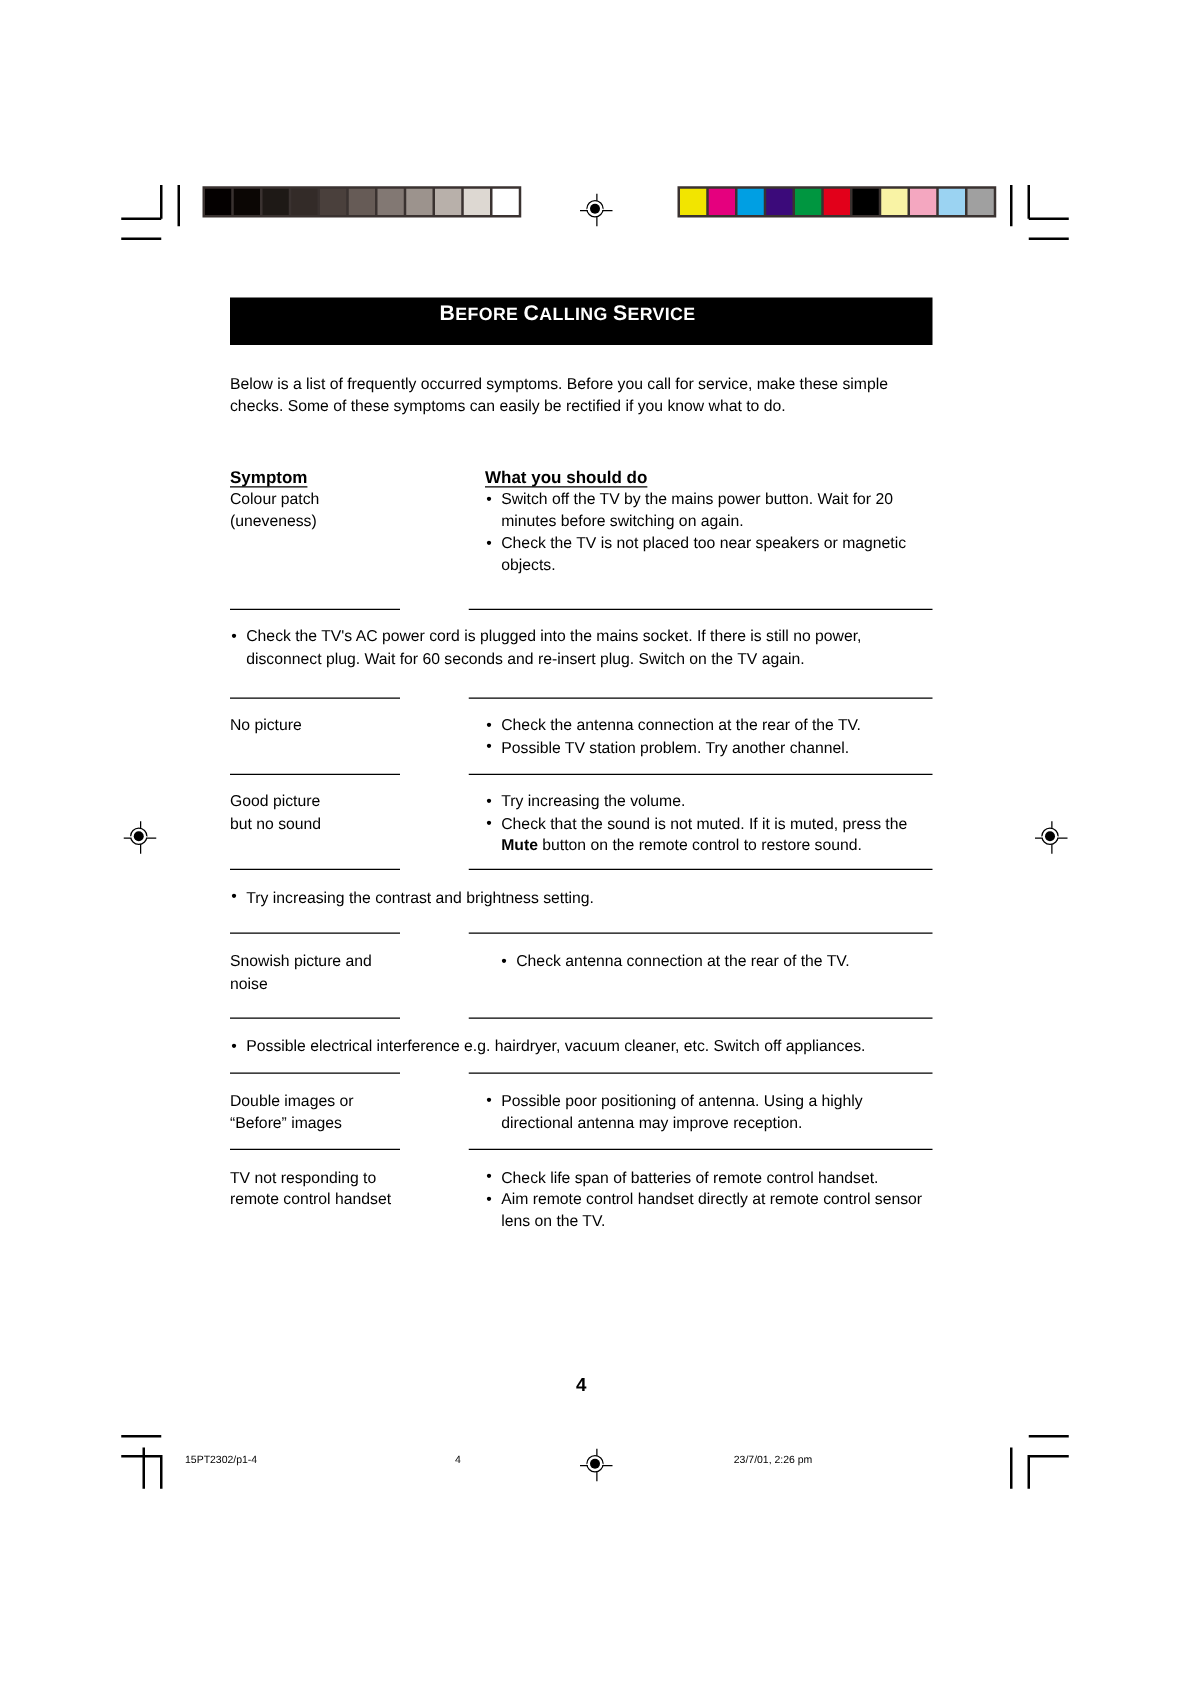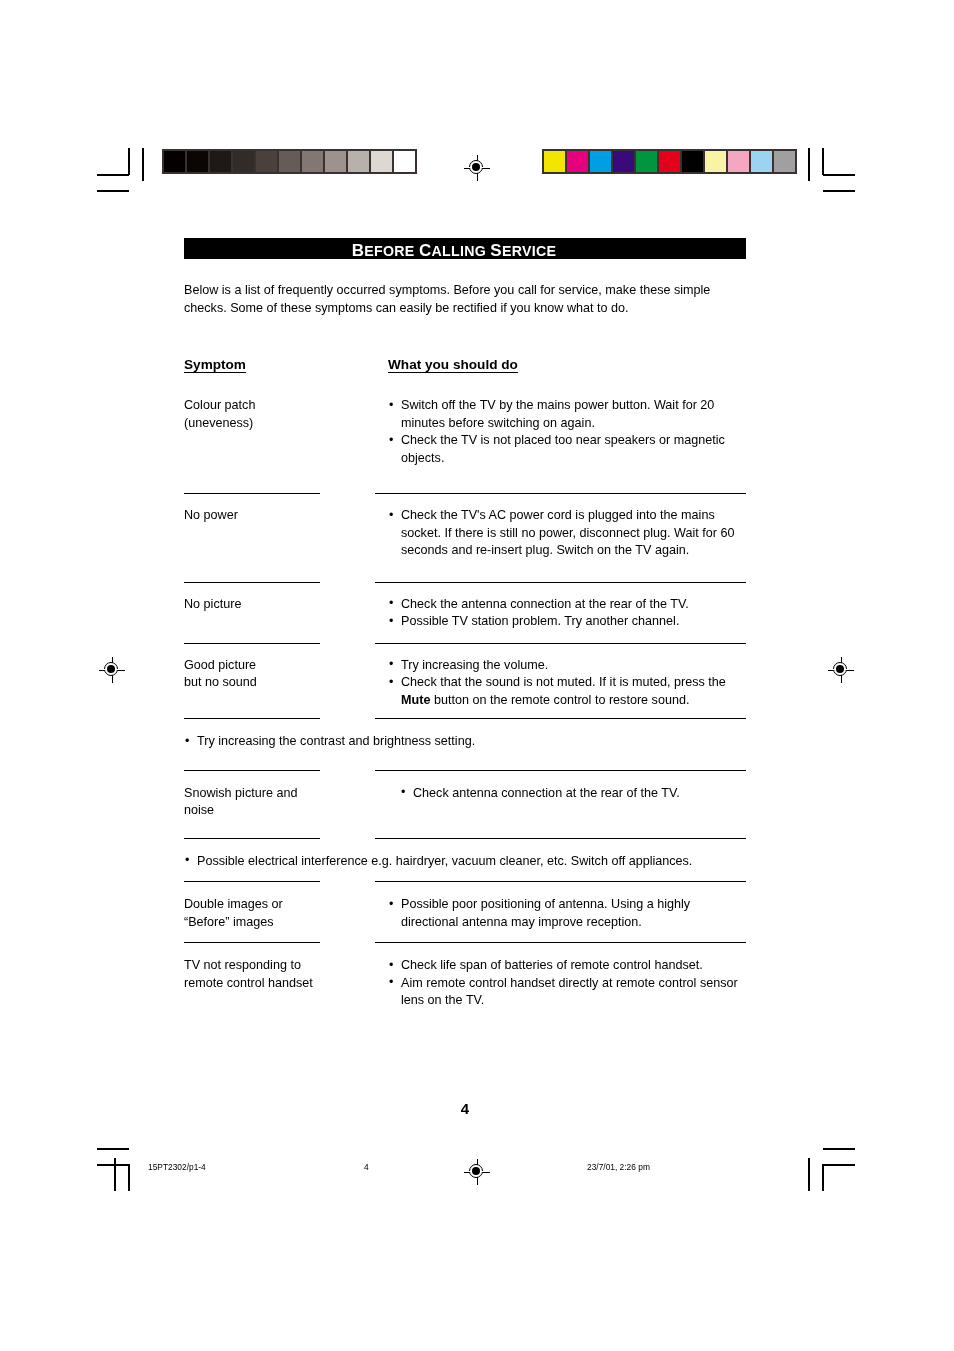--- a/index.html
+++ b/index.html
@@ -62,21 +62,21 @@
   .page-content {
     position: absolute;
     left: 184px;
     top: 238px;
     width: 562px;
   }
 
   .title-bar {
     background: #000000;
     color: #ffffff;
-    height: 21px;
+    height: 38px;
     line-height: 26px;
     text-align: center;
     padding-right: 22px;
     box-sizing: border-box;
   }
   .title-bar .t-big {
     font-size: 17px;
     font-weight: bold;
     letter-spacing: 0.3px;
   }
@@ -92,21 +92,21 @@
     line-height: 18px;
     width: 556px;
   }
 
   .table-wrap {
     margin-top: 40px;
   }
 
   .thead {
     display: flex;
-    margin-bottom: 25px;
+    margin-bottom: 2px;
   }
   .th {
     font-size: 13.6px;
     font-weight: bold;
     text-decoration: underline;
     text-underline-offset: 3px;
   }
   .th-symptom { width: 204px; }
 
   .trow {
@@ -282,23 +282,20 @@
             <div class="bullet-line"><span class="bullet">•</span>Check the TV is not placed too near speakers or magnetic objects.</div>
           </div>
         </div>
         <div style="height: 26px;"></div>
         <div class="divider">
           <div class="seg-left"></div>
           <div class="seg-gap"></div>
           <div class="seg-right"></div>
         </div>
         <div class="trow" style="padding-top: 13px;">
-          <div class="cell-symptom">
-            <div>No power</div>
-          </div>
           <div class="cell-action">
             <div class="bullet-line"><span class="bullet">•</span>Check the TV's AC power cord is plugged into the mains socket. If there is still no power, disconnect plug. Wait for 60 seconds and re-insert plug. Switch on the TV again.</div>
           </div>
         </div>
         <div style="height: 22px;"></div>
         <div class="divider">
           <div class="seg-left"></div>
           <div class="seg-gap"></div>
           <div class="seg-right"></div>
         </div>

